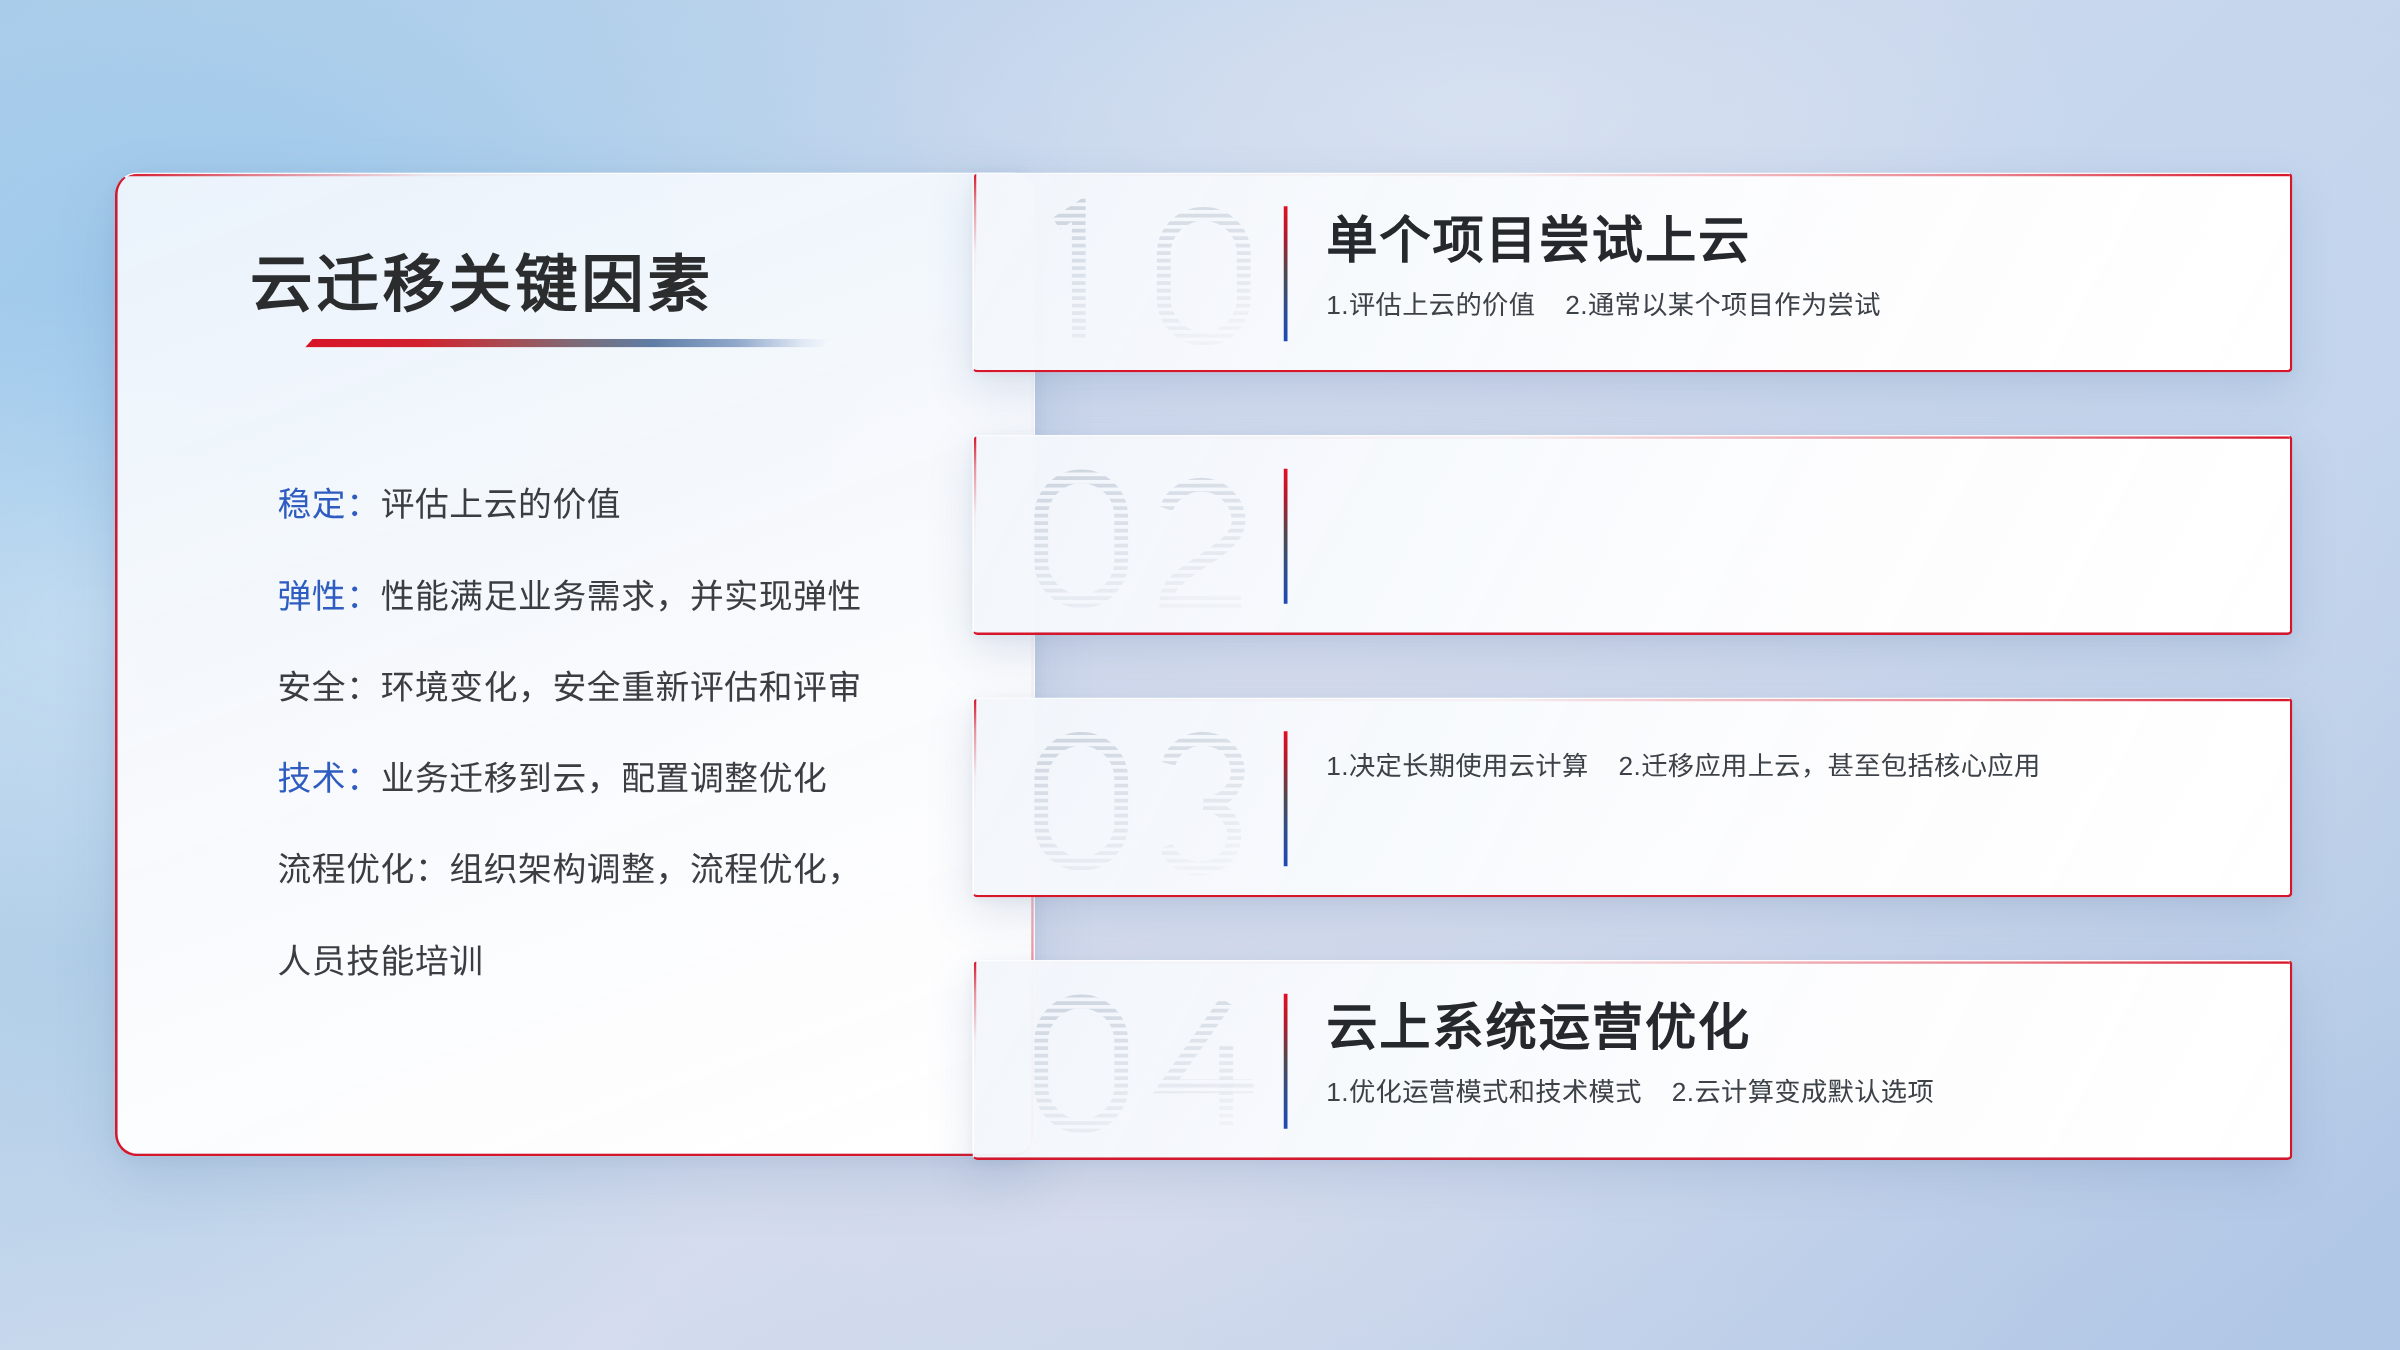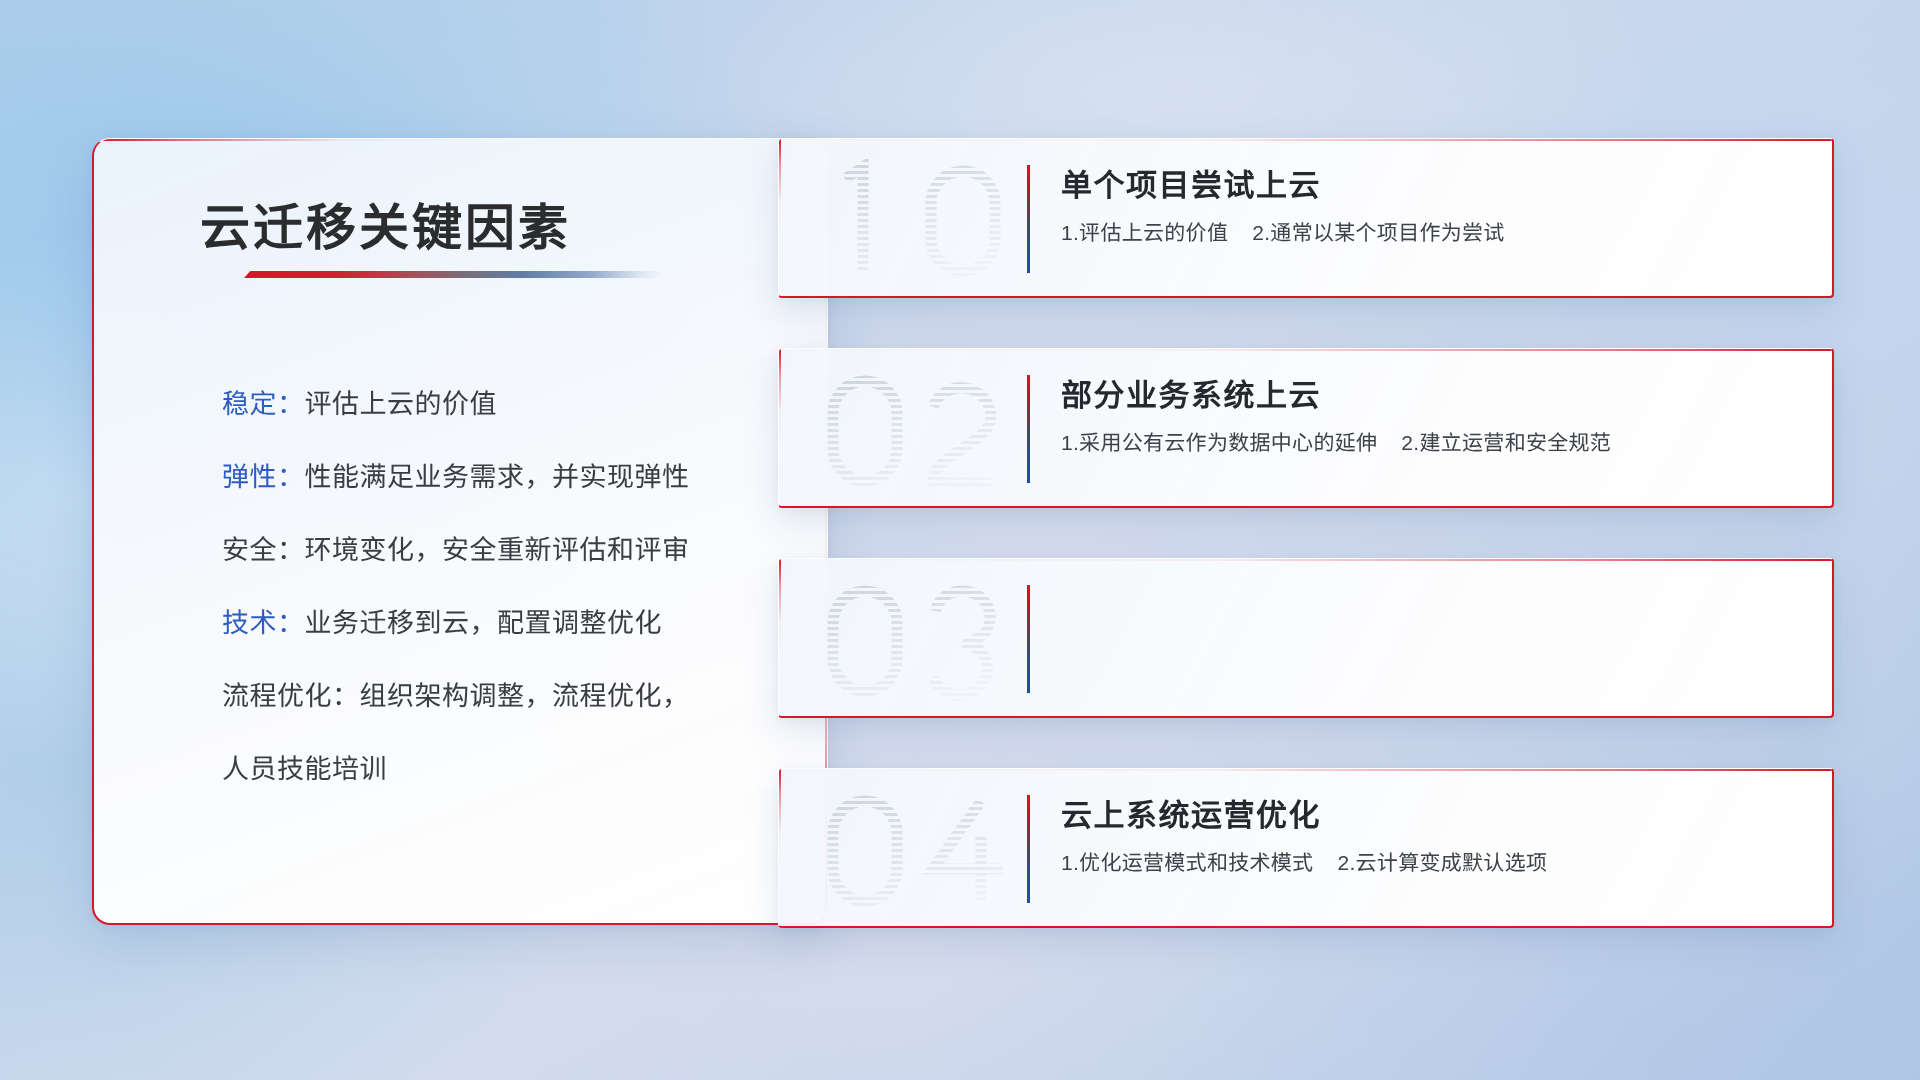--- a/index.html
+++ b/index.html
@@ -176,21 +176,21 @@
     background: linear-gradient(180deg, #e01024 0%, #b2192b 22%, #4a4a50 50%, #2c4d92 76%, #1f49b5 100%);
   }
 
   .step-body {
     position: absolute;
     left: 282px;
     top: 28px;
     right: 24px;
   }
   .step-title {
-    font-size: 31px;
+    font-size: 41px;
     font-weight: bold;
     color: #25282c;
     letter-spacing: 1.5px;
     line-height: 1.25;
     white-space: nowrap;
   }
   .step-sub {
     margin-top: 13px;
     font-size: 21px;
     color: #3d4248;
@@ -280,26 +280,20 @@
               <rect width="218" height="132" fill="url(#numfade2)"></rect>
             </mask>
         </defs>
         <g mask="url(#nmask2)" fill="none" stroke="url(#stripes2)" stroke-width="11">
           <rect x="22" y="18" width="64" height="100" rx="32"></rect>
           <path d="M122 44 a30 30 0 0 1 58 9 c0 28 -58 38 -58 65 L182 118"></path>
         </g>
       </svg>
     </div>
     <div class="step-divider"></div>
-    <div class="step-body">
-      <div class="step-title">部分业务系统上云</div>
-      <div class="step-sub">
-        <span>1.采用公有云作为数据中心的延伸</span><span class="sub-gap"></span><span>2.建立运营和安全规范</span>
-      </div>
-    </div>
   </article>
 
   <article class="step-card">
     <div class="step-num">
       <svg width="218" height="132" viewBox="0 0 218 132" aria-hidden="true">
         <defs>
           <pattern id="stripes3" width="6" height="6" patternUnits="userSpaceOnUse">
             <rect width="6" height="3" fill="#b9c2cf" opacity="0.85"></rect>
           </pattern>
           <linearGradient id="numfade3" x1="0" y1="0" x2="0.45" y2="1">
@@ -312,20 +306,23 @@
             </mask>
         </defs>
         <g mask="url(#nmask3)" fill="none" stroke="url(#stripes3)" stroke-width="11">
           <rect x="22" y="18" width="64" height="100" rx="32"></rect>
           <path d="M124 38 a28 26 0 1 1 28 32 a28 26 0 1 1 -30 34"></path>
         </g>
       </svg>
     </div>
     <div class="step-divider"></div>
     <div class="step-body">
+      <div class="step-sub">
+        <span>1.决定长期使用云计算</span><span class="sub-gap"></span><span>2.迁移应用上云，甚至包括核心应用</span>
+      </div>
     </div>
   </article>
 
   <article class="step-card">
     <div class="step-num">
       <svg width="218" height="132" viewBox="0 0 218 132" aria-hidden="true">
         <defs>
           <pattern id="stripes4" width="6" height="6" patternUnits="userSpaceOnUse">
             <rect width="6" height="3" fill="#b9c2cf" opacity="0.85"></rect>
           </pattern>

